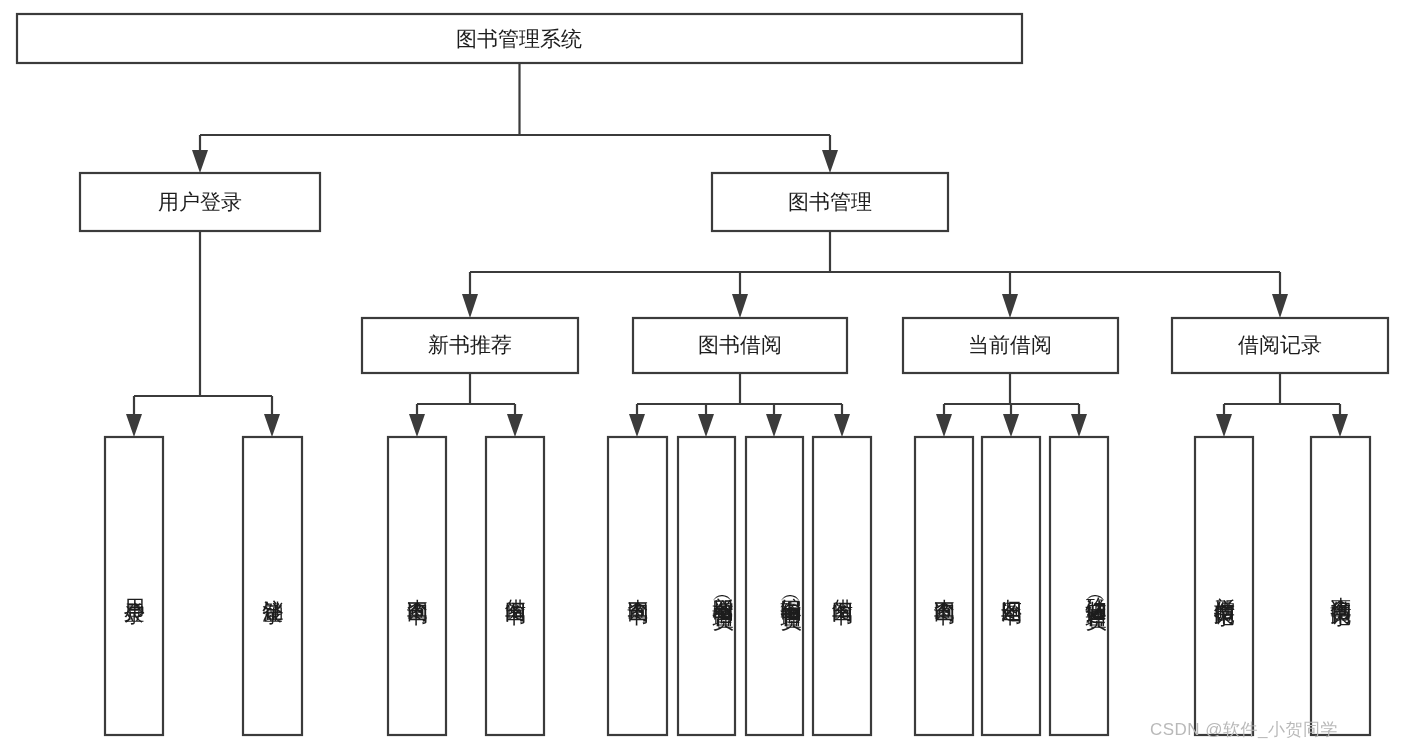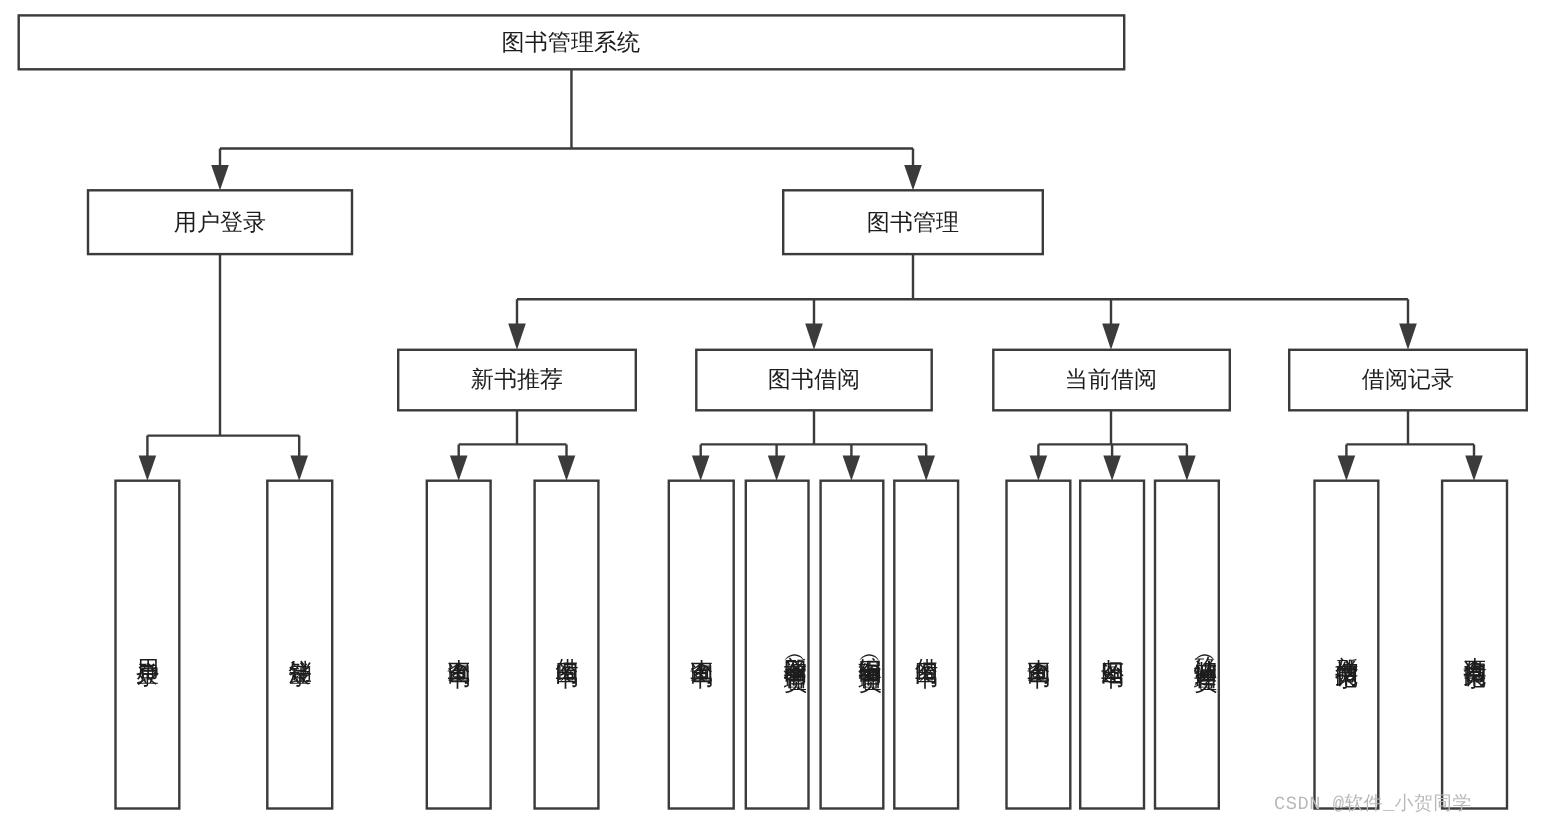--- a/index.html
+++ b/index.html
@@ -62,21 +62,21 @@
     line-height: 1.18;
     color: #1d1d1d;
     letter-spacing: 2px;
     white-space: nowrap;
     pointer-events: none;
   }
   .watermark {
     position: absolute;
     right: 12px;
     bottom: 6px;
-    font-family: Liberation Mono, monospace;
+    font-family: Liberation Sans, sans-serif;
     font-size: 17px;
     color: #b9b9b9;
     letter-spacing: 0.5px;
     white-space: nowrap;
   }
 </style>
 </head>
 <body>
 
 <div id="diagram-root">

